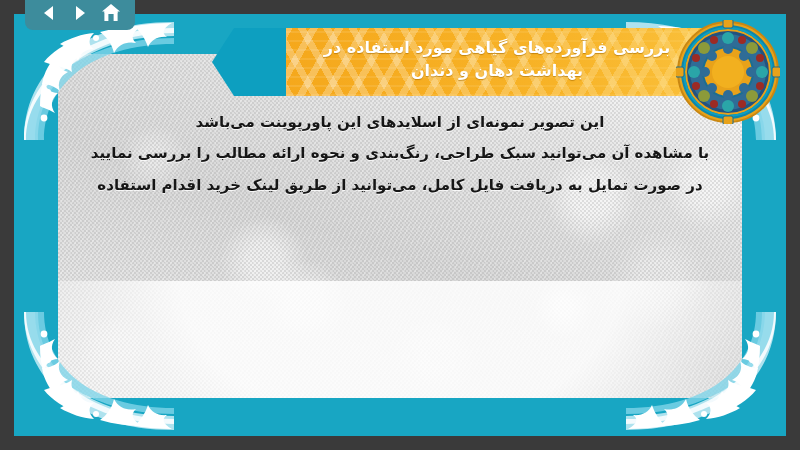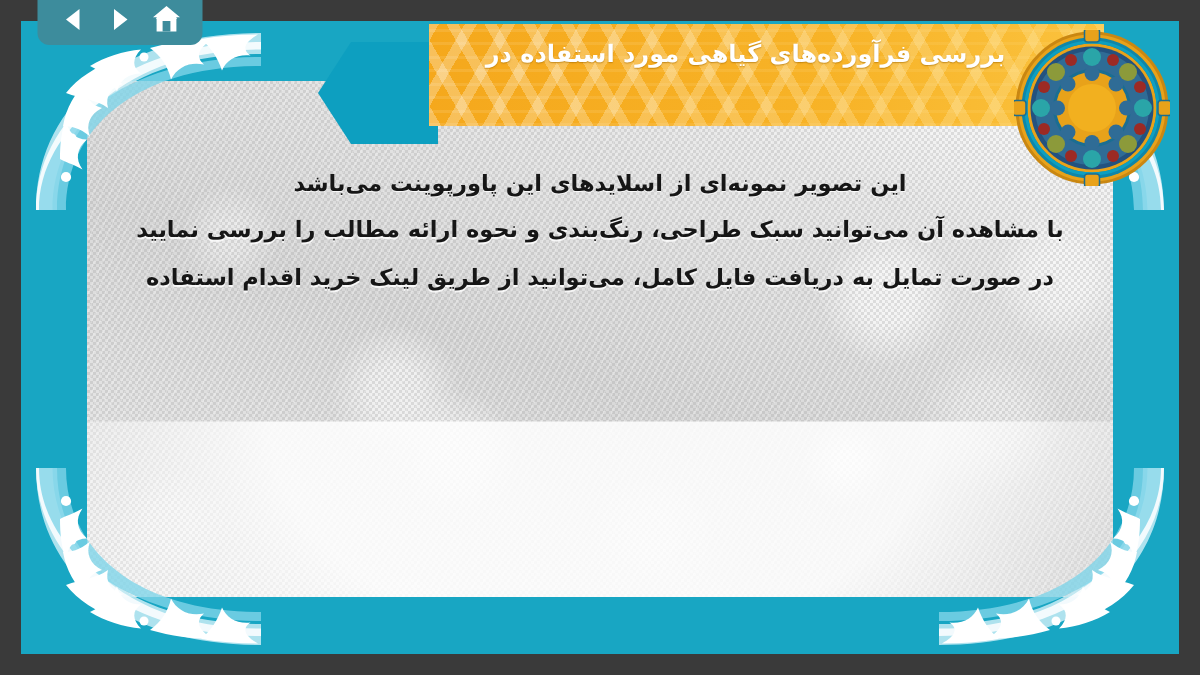--- a/index.html
+++ b/index.html
@@ -69,21 +69,21 @@
 
   
   .corner{ position:absolute; width:150px; height:118px; pointer-events:none; z-index:6; }
   .c-tl{ left:10px; top:8px; }
   .c-tr{ right:10px; top:8px; transform:scaleX(-1); }
   .c-bl{ left:10px; bottom:6px; transform:scaleY(-1); }
   .c-br{ right:10px; bottom:6px; transform:scale(-1,-1); }
 
   
   .banner{
-    position:absolute; left:272px; top:2px; width:450px; height:68px;
+    position:absolute; left:272px; top:14px; width:450px; height:68px;
     background:#f5a81c;
     z-index:22;
     overflow:hidden;
   }
   .banner-pattern{
     position:absolute; inset:0;
     background-image:
       repeating-linear-gradient(60deg, rgba(255,255,255,.28) 0 7px, rgba(255,255,255,0) 7px 22px),
       repeating-linear-gradient(-60deg, rgba(255,255,255,.28) 0 7px, rgba(255,255,255,0) 7px 22px),
       repeating-linear-gradient(0deg, rgba(255,255,255,.10) 0 2px, rgba(255,255,255,0) 2px 9px);
@@ -246,20 +246,21 @@
       <svg width="80" height="68" viewBox="0 0 80 68" aria-hidden="true">
         <path d="M80 0 L22 0 L0 34 L22 68 L80 68 Z" fill="#0d9fc0"></path>
       </svg>
     </div>
 
     <div class="banner">
       <div class="banner-pattern"></div>
       <div class="banner-fade"></div>
       <div class="banner-text">
         <div>بررسی فرآورده‌های گیاهی مورد استفاده در</div>
+        <div>بهداشت دهان و دندان</div>
       </div>
     </div>
 
     <div class="medallion">
       <svg width="104" height="104" viewBox="0 0 104 104" aria-hidden="true">
         <circle cx="52" cy="52" r="50" fill="#e8a21a"></circle>
         <circle cx="52" cy="52" r="47" fill="#0f86a8"></circle>
         <circle cx="52" cy="52" r="43" fill="#e8a21a"></circle>
         <circle cx="52" cy="52" r="41" fill="#23527f"></circle>
         <circle cx="52" cy="52" r="38" fill="#2f6c96"></circle>

